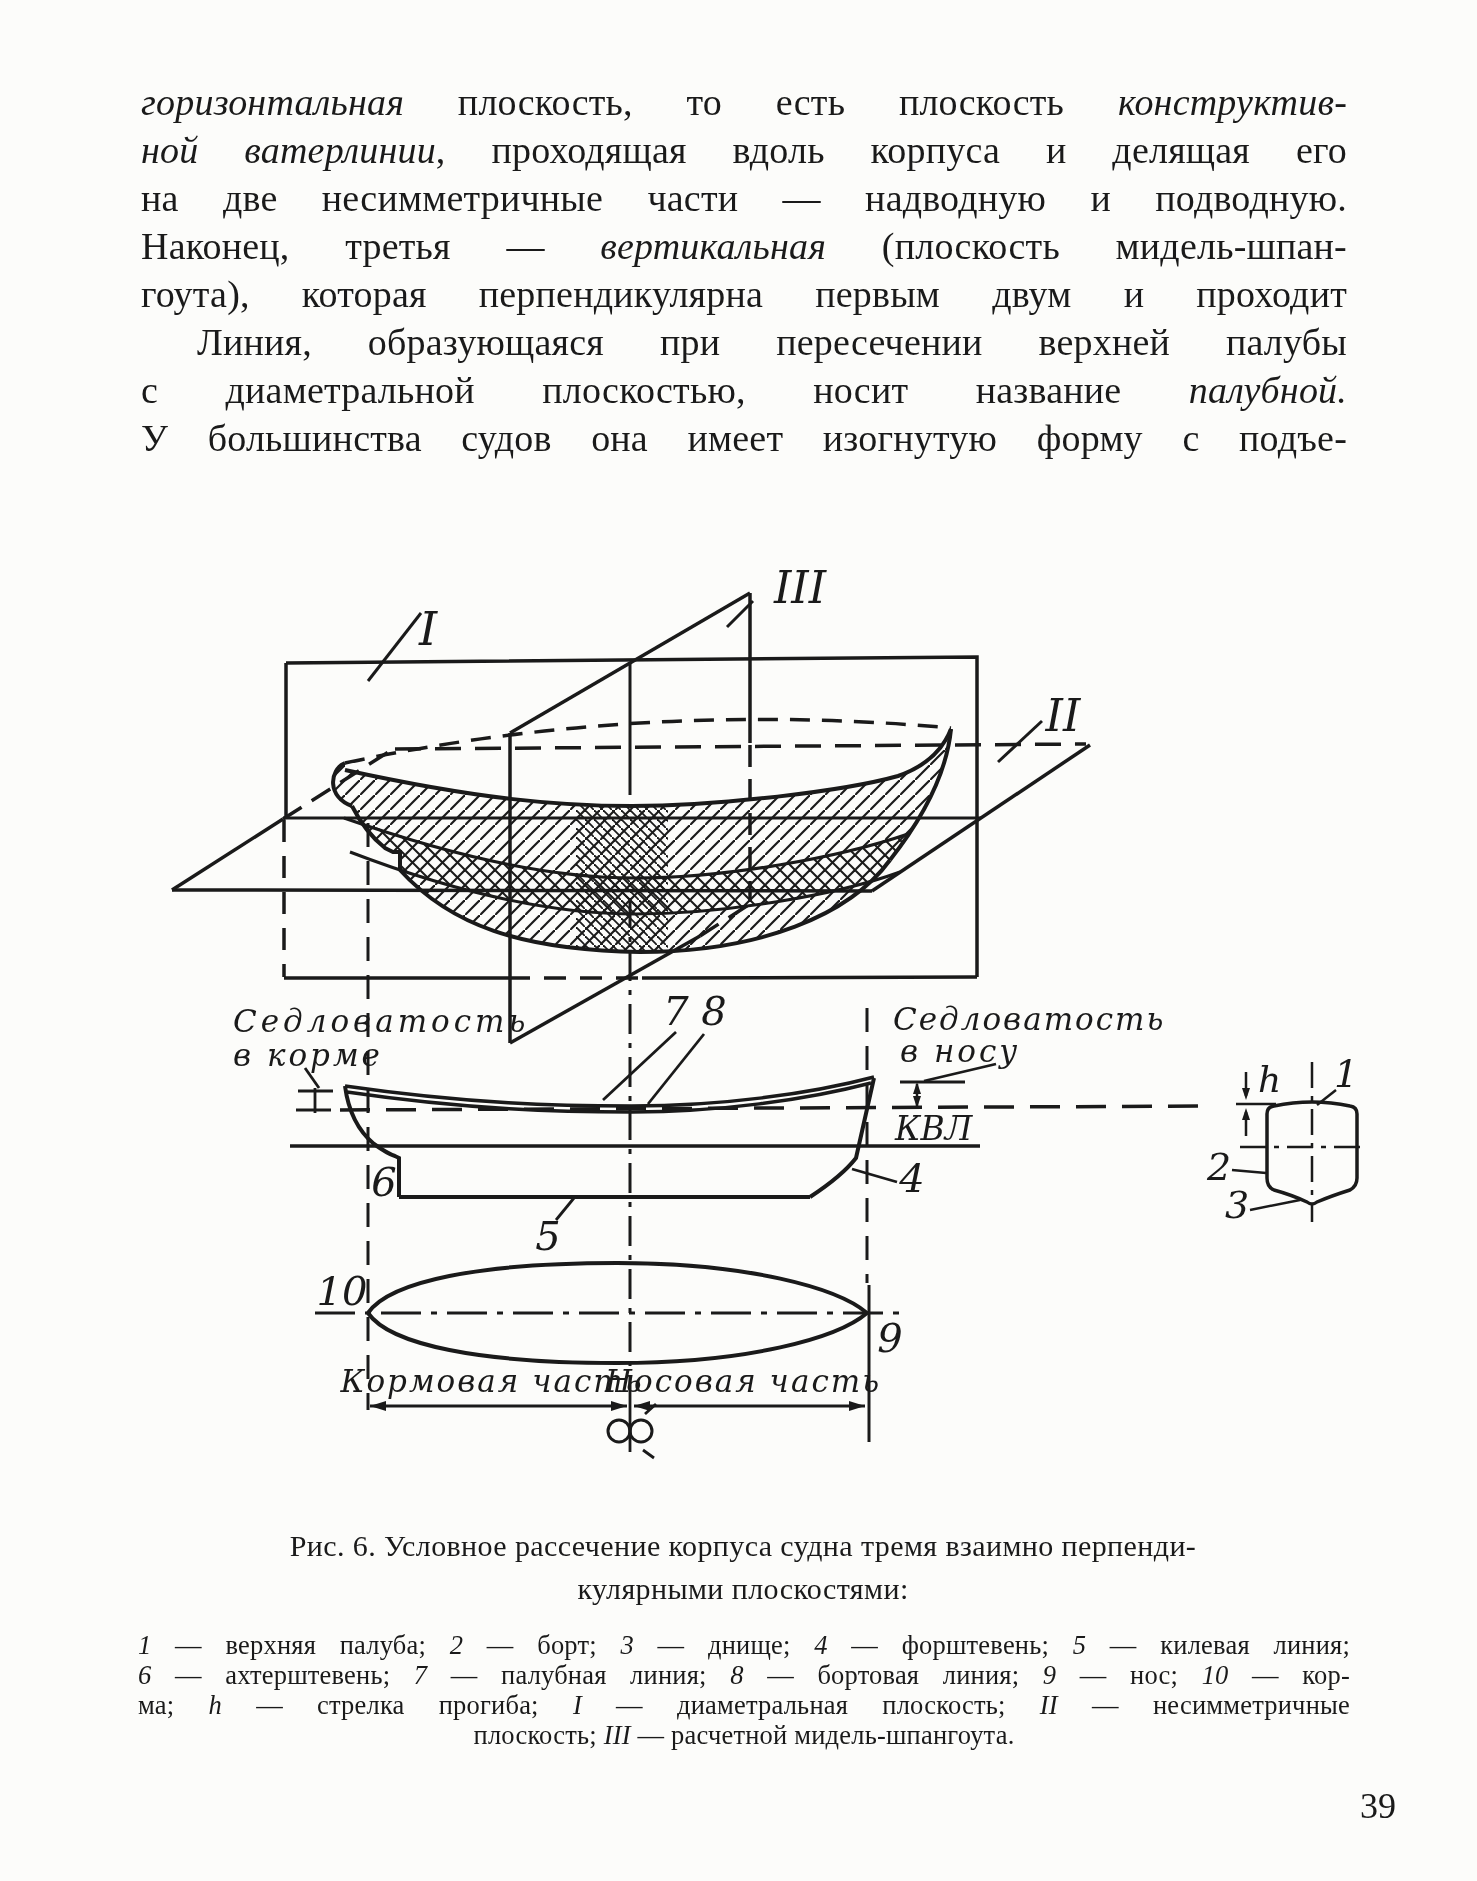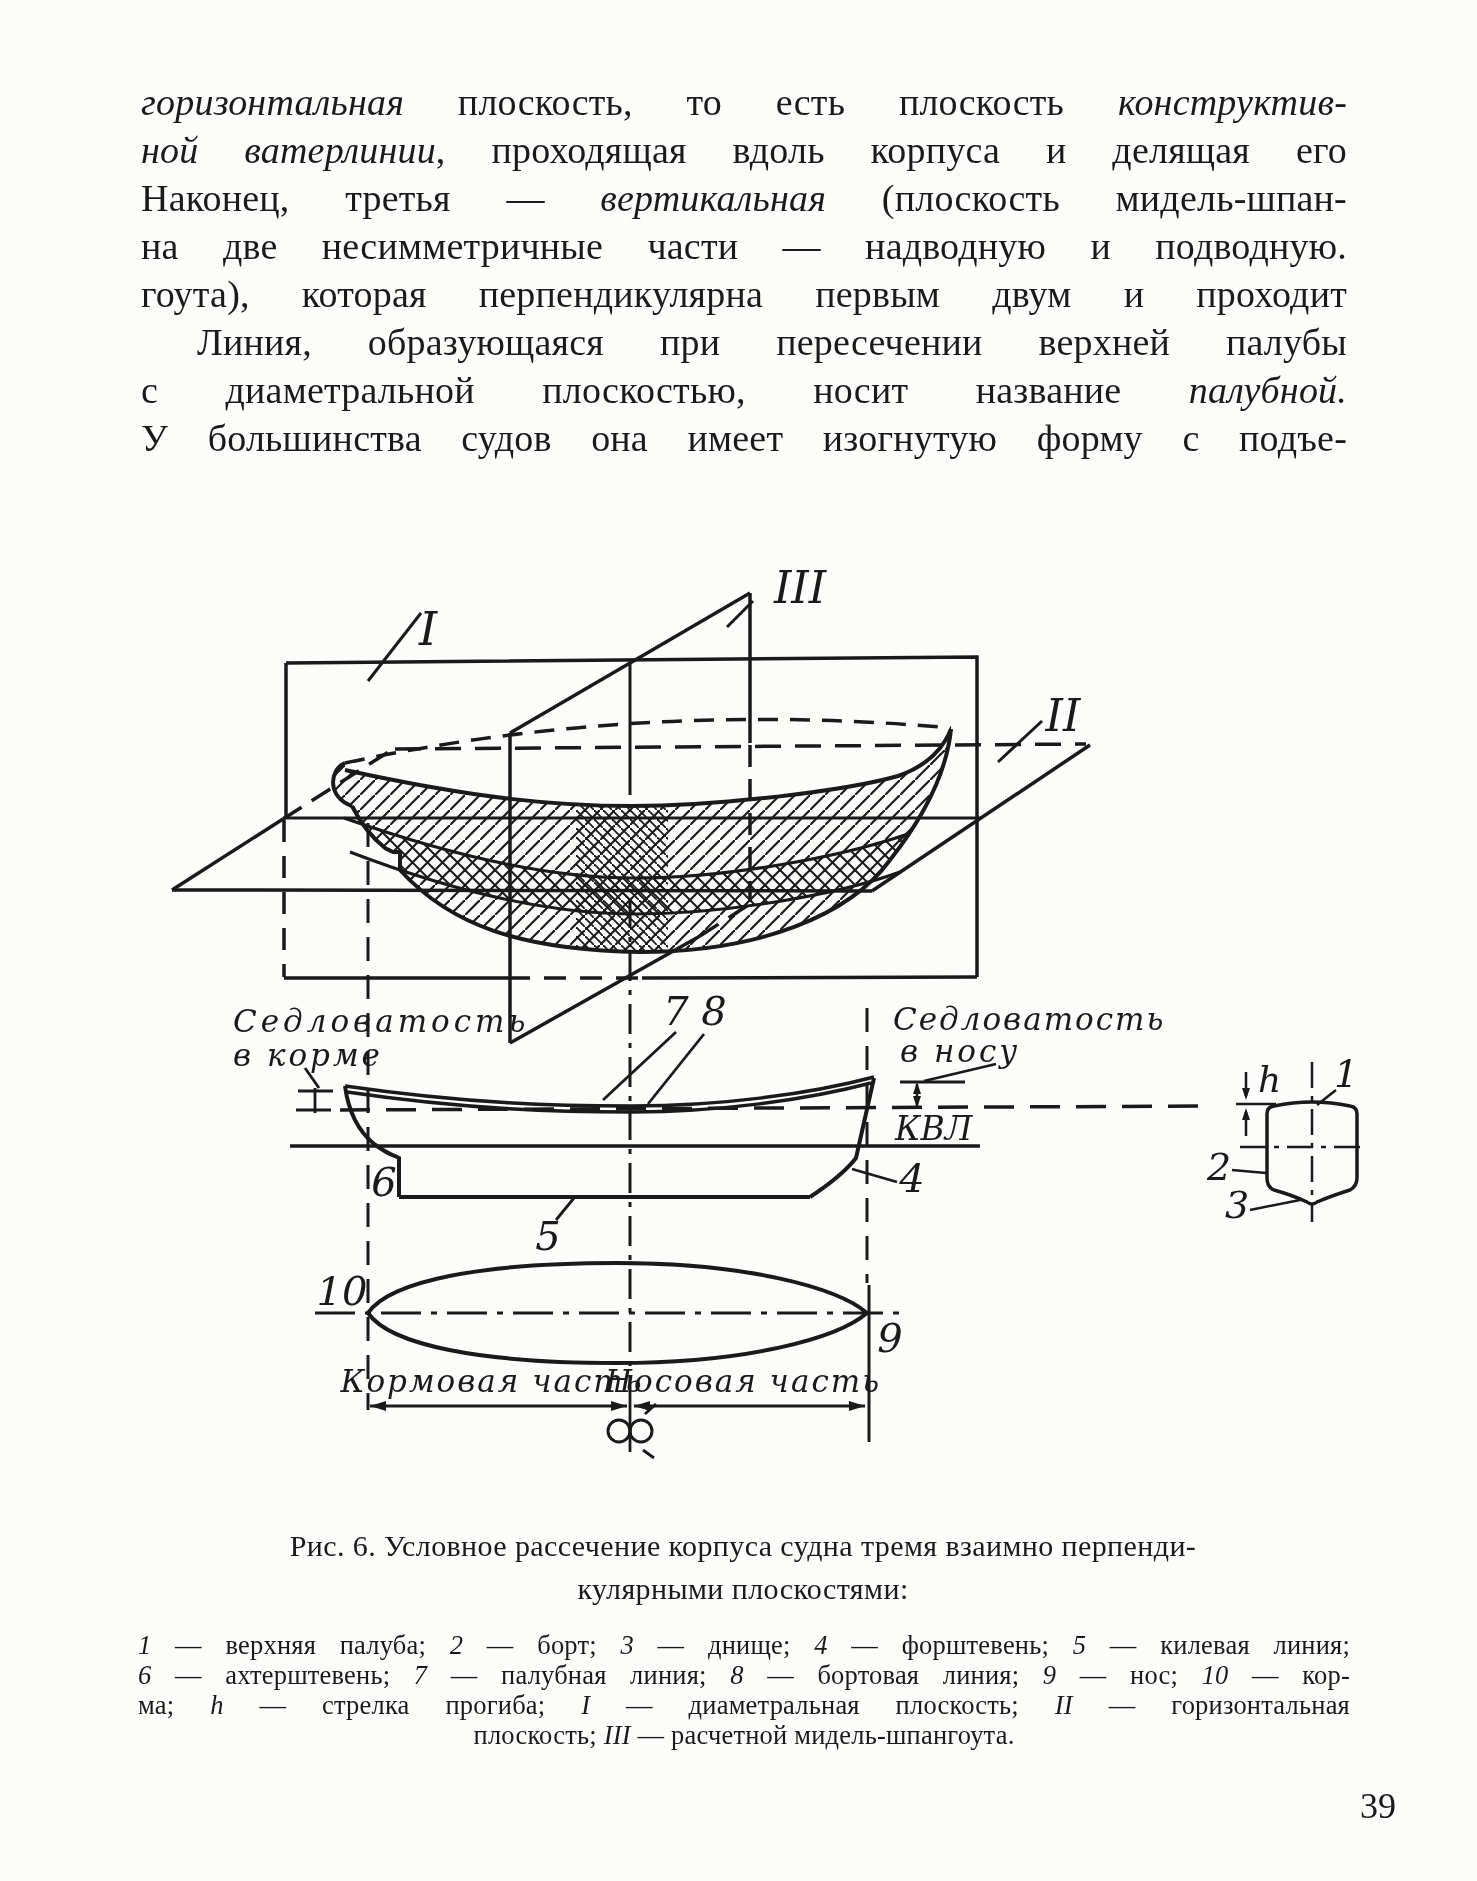--- a/index.html
+++ b/index.html
@@ -40,22 +40,22 @@
   .hand{ font-family:"DejaVu Serif", serif; font-style:italic; }
 </style>
 </head>
 <body>
 <div id="page">
 
   <div id="bodytext">
     <div>
         <div class="tline"><i>горизонтальная</i><span> плоскость, то есть плоскость </span><i>конструктив-</i></div>
         <div class="tline"><i>ной ватерлинии</i><span>, проходящая вдоль корпуса и делящая его</span></div>
+        <div class="tline"><span>на две несимметричные части — надводную и подводную.</span></div>
         <div class="tline"><span>Наконец, третья — </span><i>вертикальная</i><span> (плоскость мидель-шпан-</span></div>
-        <div class="tline"><span>на две несимметричные части — надводную и подводную.</span></div>
         <div class="tline"><span>гоута), которая перпендикулярна первым двум и проходит</span></div>
       </div>
     <div>
         <div class="tline" style="text-indent: 56px;"><span>Линия, образующаяся при пересечении верхней палубы</span></div>
         <div class="tline"><span>с диаметральной плоскостью, носит название </span><i>палубной.</i></div>
         <div class="tline"><span>У большинства судов она имеет изогнутую форму с подъе-</span></div>
       </div>
   </div>
 
   <svg id="fig" viewBox="0 460 1477 1062" xmlns="http://www.w3.org/2000/svg">
@@ -224,18 +224,18 @@
   </svg>
 
   <div id="caption">
     <div>Рис. 6. Условное рассечение корпуса судна тремя взаимно перпенди-</div>
     <div>кулярными плоскостями:</div>
   </div>
 
   <div id="legend">
       <div class="tline"><i>1</i><span> — верхняя палуба; </span><i>2</i><span> — борт; </span><i>3</i><span> — днище; </span><i>4</i><span> — форштевень; </span><i>5</i><span> — килевая линия;</span></div>
       <div class="tline"><i>6</i><span> — ахтерштевень; </span><i>7</i><span> — палубная линия; </span><i>8</i><span> — бортовая линия; </span><i>9</i><span> — нос; </span><i>10</i><span> — кор-</span></div>
-      <div class="tline"><span>ма; </span><i>h</i><span> — стрелка прогиба; </span><i>I</i><span> — диаметральная плоскость; </span><i>II</i><span> — горизонтальная</span></div>
+      <div class="tline"><span>ма; </span><i>h</i><span> — стрелка прогиба; </span><i>I</i><span> — диаметральная плоскость; </span><i>II</i><span> — несимметричные</span></div>
       <div class="tline tlast"><span>плоскость; </span><i>III</i><span> — расчетной мидель-шпангоута.</span></div>
     </div>
 
   <div id="pagenum">39</div>
 </div>
 
 </body></html>

